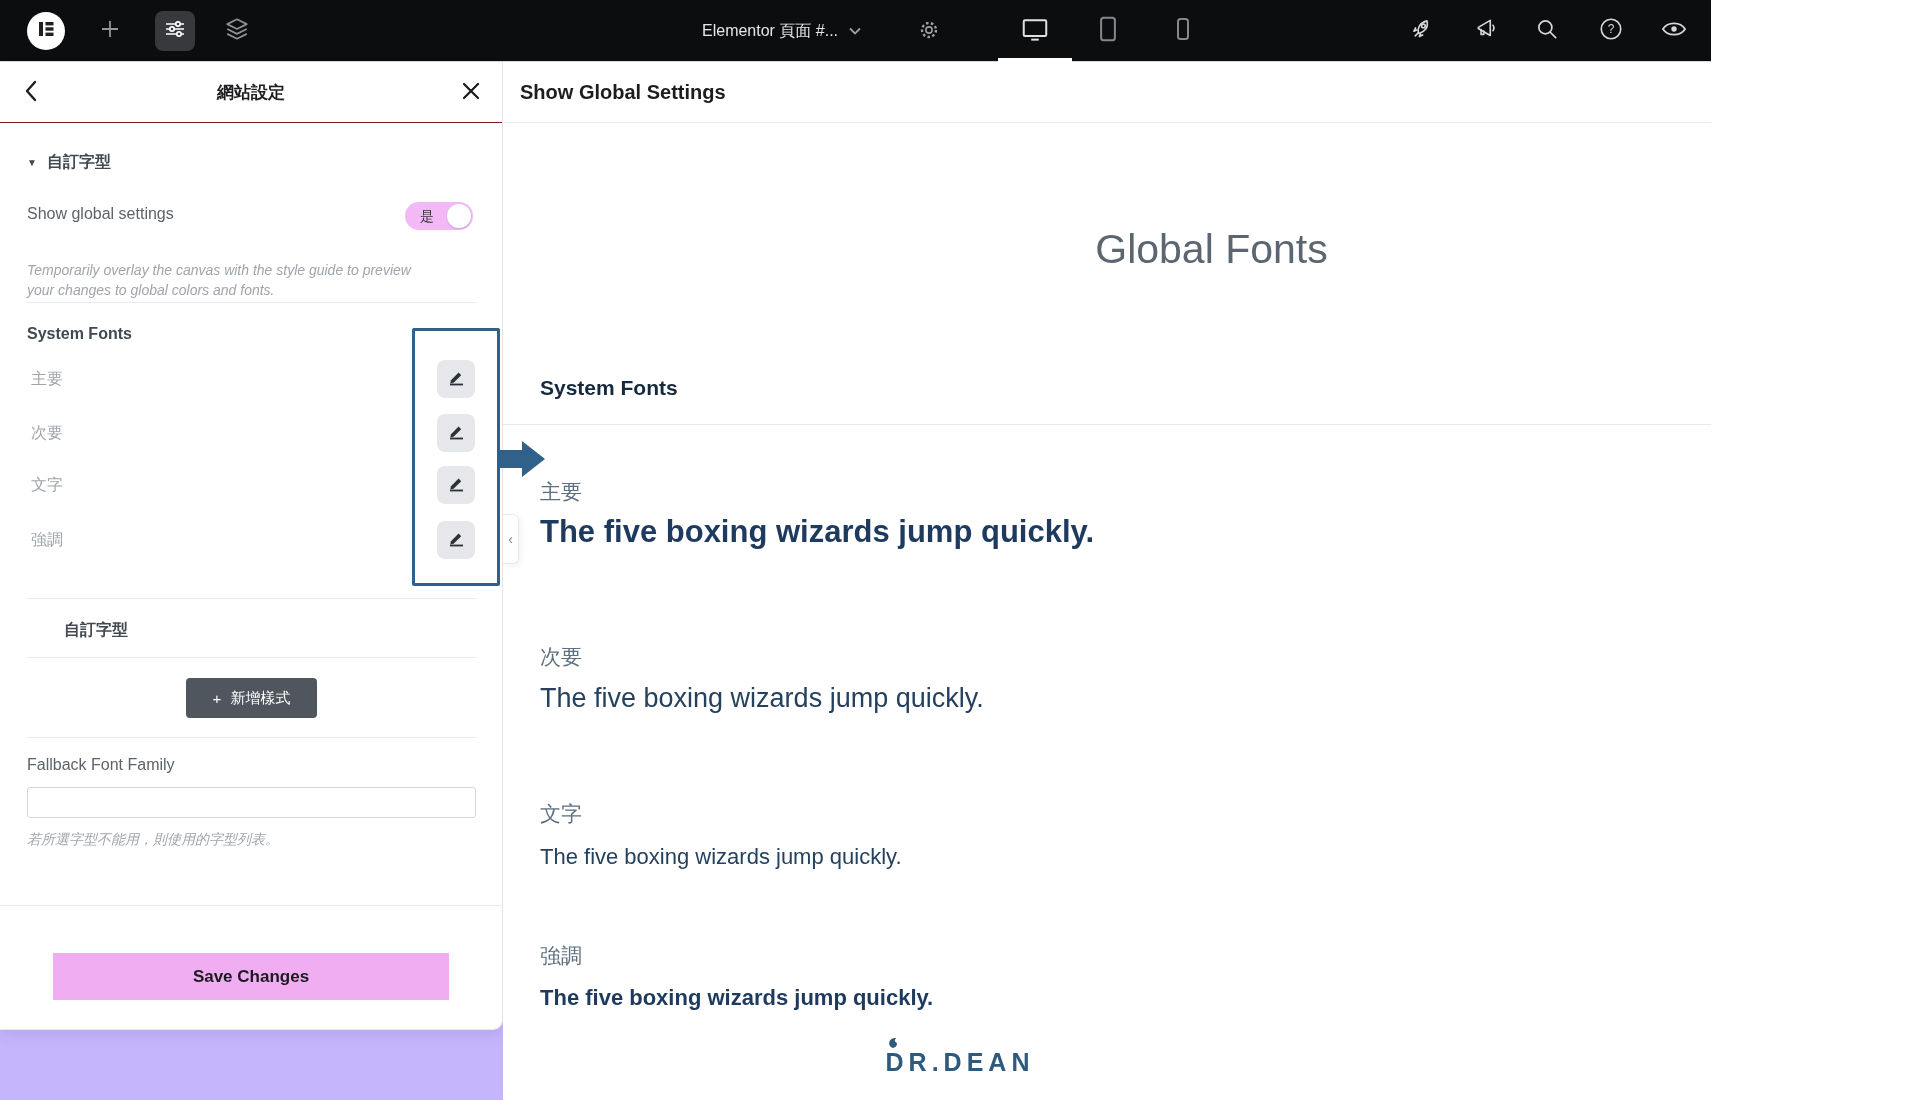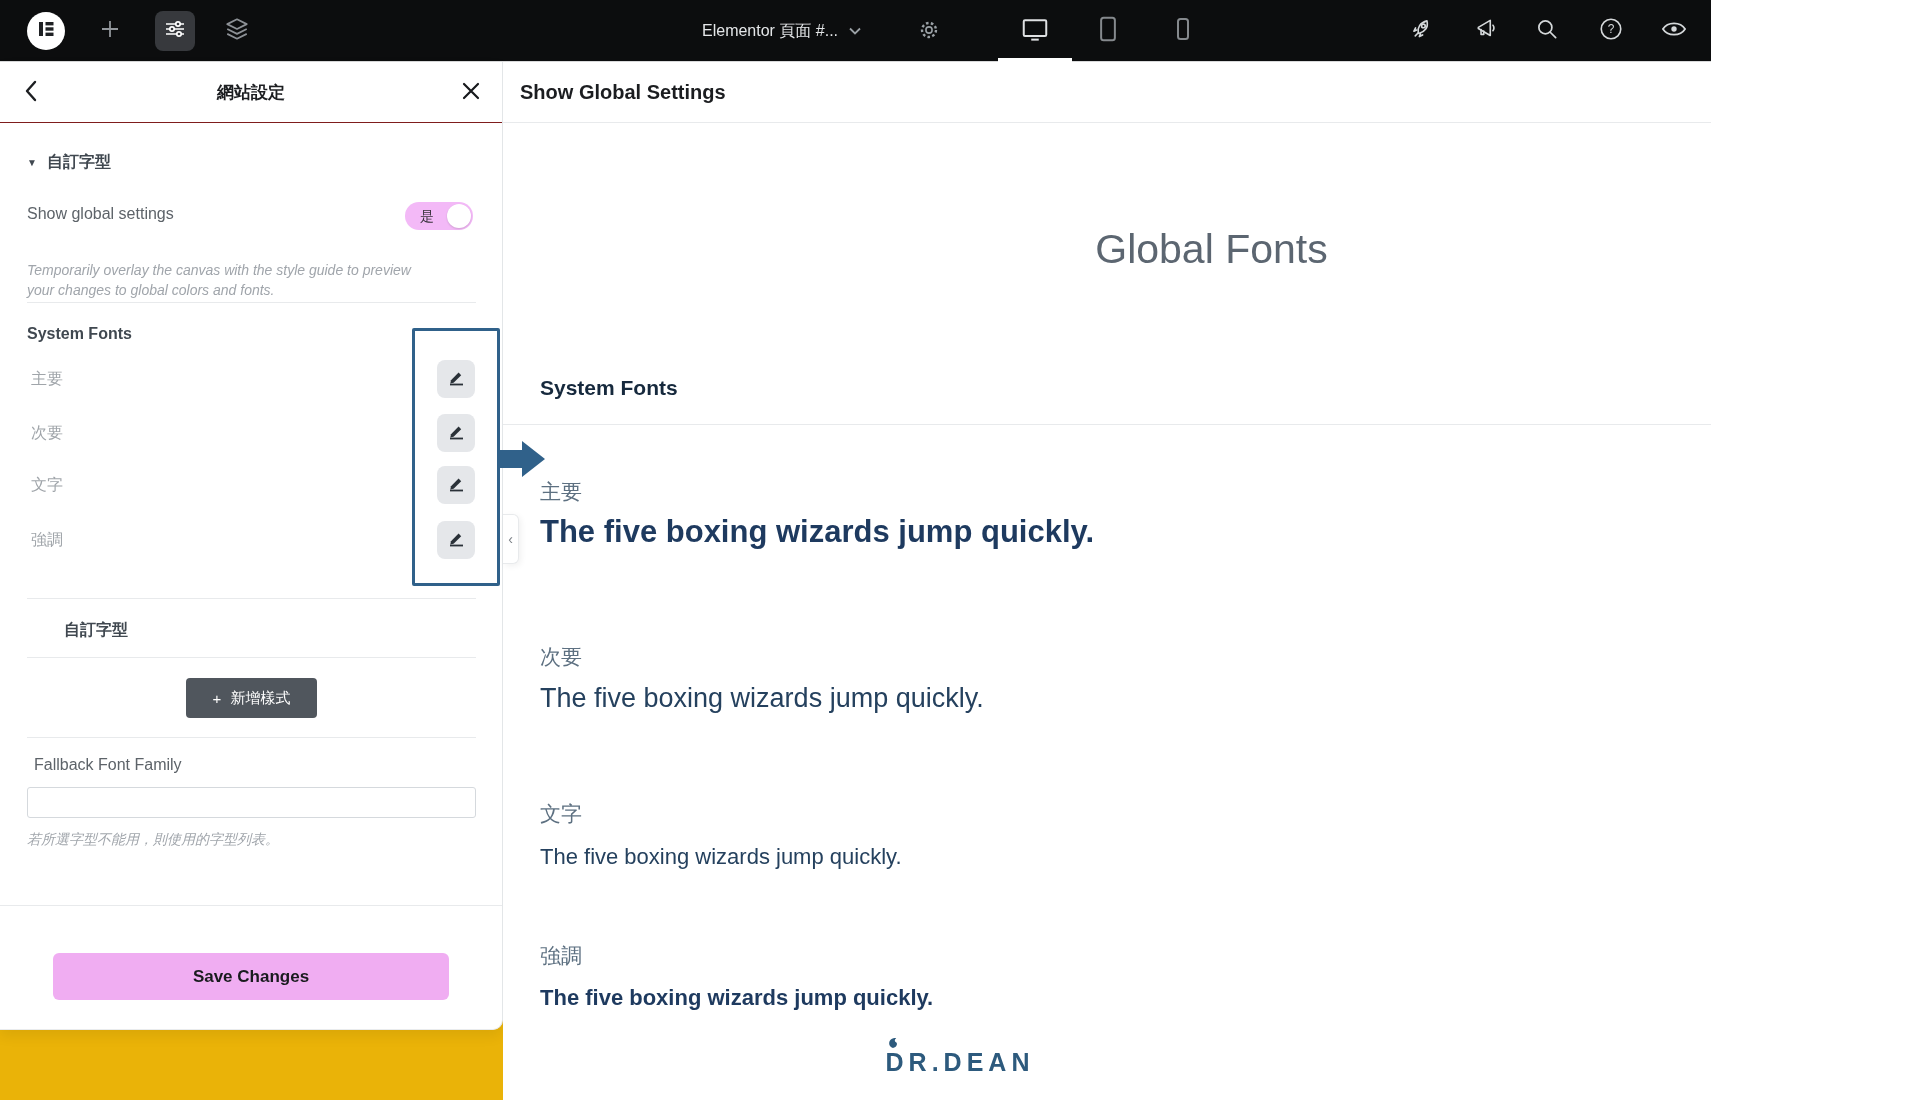--- a/index.html
+++ b/index.html
@@ -1,18 +1,18 @@
 <!DOCTYPE html>
 <html><head>
 <meta charset="utf-8">
 <style>
   * { box-sizing: border-box; }
   html,body { margin:0; padding:0; }
   body { font-family:"Liberation Sans", sans-serif; background:#ffffff; }
-  .stage { position:relative; width:1711px; height:1100px; background:#eab308; overflow:hidden; }
+  .stage { position:relative; width:1711px; height:1100px; background:#c4b5fd; overflow:hidden; }
 
   
   .topbar { position:absolute; left:0; top:0; width:1920px; height:62px; background:#0c0d0e; border-bottom:1px solid #d8d9da; }
   .topbar .abs { position:absolute; }
   .logo-circle { left:27px; top:12px; width:38px; height:38px; background:#ffffff; border-radius:50%; display:flex; align-items:center; justify-content:center; }
   .icon-btn { display:flex; align-items:center; justify-content:center; cursor:pointer; }
   .tb-plus { left:95px; top:16px; width:30px; height:30px; color:#92969b; font-size:26px; font-weight:400; }
   .tb-sliders { left:155px; top:11px; width:40px; height:40px; background:#37393d; border-radius:8px; }
   .tb-layers { left:222px; top:16px; width:30px; height:30px; }
   .doc-title { left:702px; top:0; height:62px; display:flex; align-items:center; gap:10px; color:#e4e6e8; font-size:16px; cursor:pointer; }
@@ -42,25 +42,25 @@
   .toggle { position:absolute; left:405px; top:140px; width:68px; height:28px; background:#f3b9f7; border-radius:14px; cursor:pointer; }
   .toggle .t-state { position:absolute; left:15px; top:6px; font-size:14px; color:#37313a; }
   .toggle .t-knob { position:absolute; right:2px; top:2px; width:24px; height:24px; background:#ffffff; border-radius:50%; box-shadow:0 1px 2px rgba(0,0,0,.15); }
   .sb-desc { position:absolute; left:27px; top:198px; width:410px; font-size:14px; font-style:italic; color:#a0a5ab; line-height:20px; }
   .sb-h-systemfonts { position:absolute; left:27px; top:263px; font-size:16px; font-weight:bold; color:#404850; }
   .font-row-label { position:absolute; left:31px; font-size:16px; color:#a0a5aa; }
   .pencil-btn { position:absolute; left:437px; width:38px; height:38px; background:#e5e7ea; border-radius:8px; display:flex; align-items:center; justify-content:center; cursor:pointer; }
   .anno-box { position:absolute; left:412px; top:266px; width:88px; height:258px; border:3px solid #30618a; border-radius:2px; pointer-events:none; }
   .sb-h-custom { position:absolute; left:27px; top:558px; font-size:16px; font-weight:bold; color:#404850;margin-left:37px; }
   .add-style-btn { position:absolute; left:186px; top:616px; width:131px; height:40px; background:#50565d; border:none; border-radius:4px; color:#ffffff; font-size:15px; display:flex; align-items:center; justify-content:center; gap:9px; cursor:pointer; font-family:inherit; }
-  .fallback-label { position:absolute; left:27px; top:694px; font-size:16px; color:#5d6369;margin-left:7px; }
+  .fallback-label { position:absolute; left:27px; top:694px; font-size:16px; color:#5d6369; }
   .fallback-input { position:absolute; left:27px; top:725px; width:449px; height:31px; border:1px solid #d5d9dd; border-radius:3px; background:#ffffff; font-size:14px; padding:0 8px; font-family:inherit; }
   .fallback-hint { position:absolute; left:27px; top:769px; font-size:14px; font-style:italic; color:#a0a5ab;text-align:center; }
   .sb-footer { position:absolute; left:0; top:843px; width:100%; height:125px; border-top:1px solid #e8eaec; }
-  .save-btn { position:absolute; left:53px; top:47px; width:396px; height:47px; background:#f0adf2; border:none; border-radius:6px; font-size:17px; font-weight:bold; color:#191b1e; cursor:pointer; font-family:inherit; }
+  .save-btn { position:absolute; left:53px; top:47px; width:396px; height:47px; background:#f0adf2; border:none; border-radius:0; font-size:17px; font-weight:bold; color:#191b1e; cursor:pointer; font-family:inherit; }
 
   
   .canvas { position:absolute; left:503px; top:62px; width:1417px; height:1038px; background:#ffffff; }
   .cv-header { position:absolute; left:0; top:0; width:100%; height:61px; border-bottom:1px solid #e8eaec; }
   .cv-title { position:absolute; left:17px; top:0; height:61px; display:flex; align-items:center; font-size:20px; font-weight:bold; color:#1b1d20; }
   .cv-links { position:absolute; right:14px; top:0; height:61px; display:flex; align-items:center; gap:32px; font-size:18px; }
   .cv-link-colors { color:#989ea4; cursor:pointer; }
   .cv-link-fonts { color:#17191c; font-weight:bold; cursor:pointer; }
   .cv-pagetitle { position:absolute; left:0; top:164px; width:100%; text-align:center; font-size:41px; color:#5c6671; }
   .cv-sec-heading { position:absolute; left:37px; top:314px; font-size:21px; font-weight:600; color:#16293d; }

